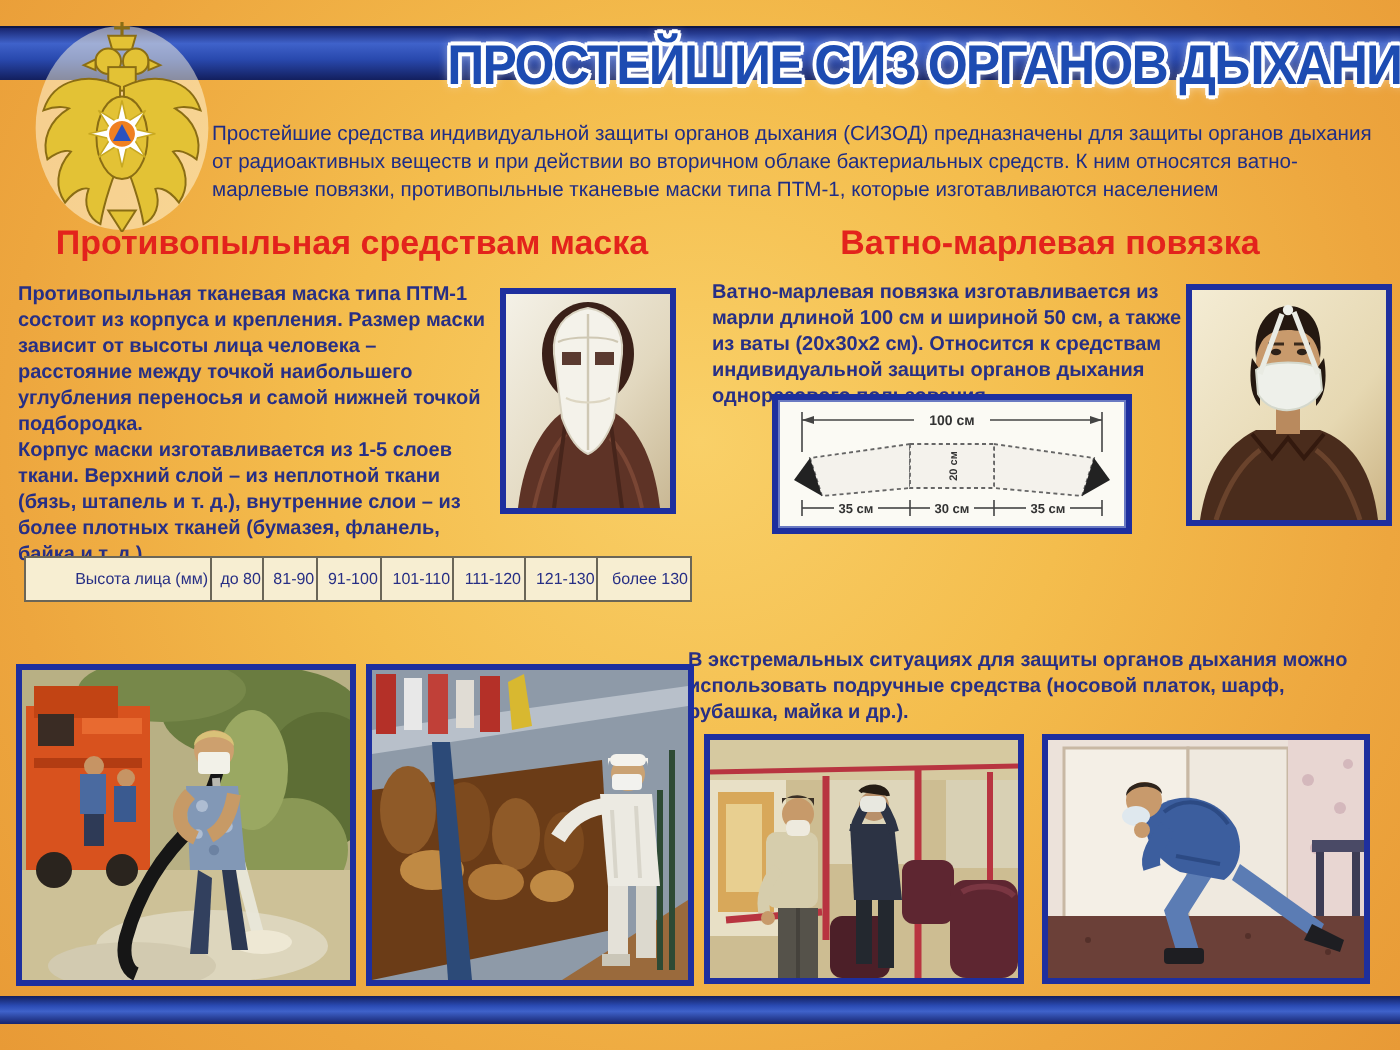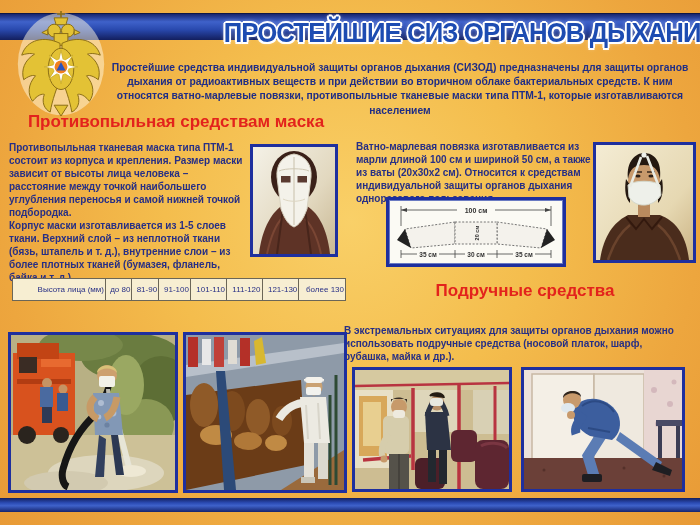--- a/index.html
+++ b/index.html
@@ -8,22 +8,22 @@
     background:radial-gradient(circle at 50% 42%, #f9d068 0%, #f4bd4d 40%, #eda63e 75%, #e89a36 100%);}
   .top-band{position:absolute;left:0;top:13px;width:700px;height:26px;
     background:linear-gradient(180deg,#18256f 0%,#3f62ca 30%,#2949ae 60%,#131f5e 100%);
     border-top:1px solid #0e1747;}
   .poster-title{position:absolute;left:204px;top:13px;width:492px;height:40px;
     font-weight:bold;font-size:28px;line-height:40px;letter-spacing:-1px;color:#1d4cb2;
     text-align:center;white-space:nowrap;transform:scaleX(0.92);transform-origin:center;
     text-shadow:-2px 0 0 #fff,2px 0 0 #fff,0 -2px 0 #fff,0 2px 0 #fff,
       -1.5px -1.5px 0 #fff,1.5px -1.5px 0 #fff,-1.5px 1.5px 0 #fff,1.5px 1.5px 0 #fff,0 0 6px rgba(255,255,255,.9);}
   .emblem{position:absolute;left:16px;top:10px;width:90px;height:106px;}
-  .intro{position:absolute;left:106px;top:61px;width:588px;font-size:10.3px;font-weight:bold;
-    line-height:1.38;color:#1f2d86;text-align:center;}
+  .intro{position:absolute;left:106px;top:61px;width:588px;font-size:10.3px;font-weight:normal;
+    line-height:1.38;color:#1f2d86;}
   .h-red{position:absolute;font-size:17px;font-weight:bold;color:#e3231c;text-align:center;}
   .h-ptm{left:8px;top:112px;width:336px;}
   .h-gauze{left:352px;top:112px;width:346px;}
   .h-improv{left:352px;top:281px;width:346px;}
   .body-text{position:absolute;font-size:10px;font-weight:bold;line-height:1.3;color:#272f85;}
   .ptm-text{left:9px;top:141px;width:237px;}
   .gauze-text{left:356px;top:140px;width:241px;}
   .improv-text{left:344px;top:306px;width:340px;margin-top:18px;}
   .photo{position:absolute;border:3px solid #1e2f9e;box-shadow:inset 0 0 0 2px rgba(235,238,255,.85);
     background:#ded6ba;overflow:hidden;}
@@ -97,20 +97,21 @@
       <ellipse cx="41" cy="30" rx="23" ry="26" fill="#3a2018"></ellipse>
       <path d="M41 7 C53 9 59 18 58 30 L54 62 C50 73 46 78 41 80 C36 78 32 73 28 62 L24 30 C23 18 29 9 41 7 Z" fill="#f4f2ea" stroke="#d8d2c0" stroke-width="1"></path>
       <path d="M41 10 V78" stroke="#cfc8b4" stroke-width="1.2"></path>
       <path d="M26 24 C32 21 50 21 56 24" stroke="#cfc8b4" stroke-width="1" fill="none"></path>
       <rect x="28" y="29" width="9.5" height="6.5" fill="#5a3a30"></rect>
       <rect x="44.5" y="29" width="9.5" height="6.5" fill="#5a3a30"></rect>
       <path d="M30 52 C36 55 46 55 52 52" stroke="#ddd6c2" stroke-width="1" fill="none"></path>
     </svg>
   </div>
 
+  <div class="h-red h-gauze">Ватно-марлевая повязка</div>
   <div class="body-text gauze-text">Ватно-марлевая повязка изготавливается из марли длиной 100 см и шириной 50 см, а также из ваты (20х30х2 см). Относится к средствам индивидуальной защиты органов дыхания одноразового пользования</div>
 
   <div class="photo diagram">
     <svg viewBox="0 0 174 64" width="174" height="64">
       <g stroke="#444" stroke-width="0.8" fill="none">
         <line x1="12" y1="10" x2="68" y2="10"></line>
           <line x1="106" y1="10" x2="162" y2="10"></line>
         <line x1="12" y1="6" x2="12" y2="26"></line>
           <line x1="162" y1="6" x2="162" y2="26"></line>
       </g>
@@ -177,21 +178,20 @@
       <td>81-90</td>
       <td>91-100</td>
       <td>101-110</td>
       <td>111-120</td>
       <td>121-130</td>
       <td>более 130</td>
     </tr>
   </tbody>
     </table>
 
-  <div class="h-red h-improv">Подручные средства</div>
   <div class="body-text improv-text">
     <div>В экстремальных ситуациях для защиты органов дыхания можно использовать подручные средства (носовой платок, шарф, рубашка, майка и др.).</div>
   </div>
 
   <div class="photo photo1">
     <svg viewBox="0 0 164 155" width="164" height="155">
       <rect width="164" height="155" fill="#b8b084"></rect>
       <ellipse cx="120" cy="22" rx="50" ry="24" fill="#6a7c40"></ellipse>
       <ellipse cx="150" cy="55" rx="30" ry="34" fill="#5d6e35"></ellipse>
       <ellipse cx="70" cy="10" rx="42" ry="16" fill="#77884a"></ellipse>

